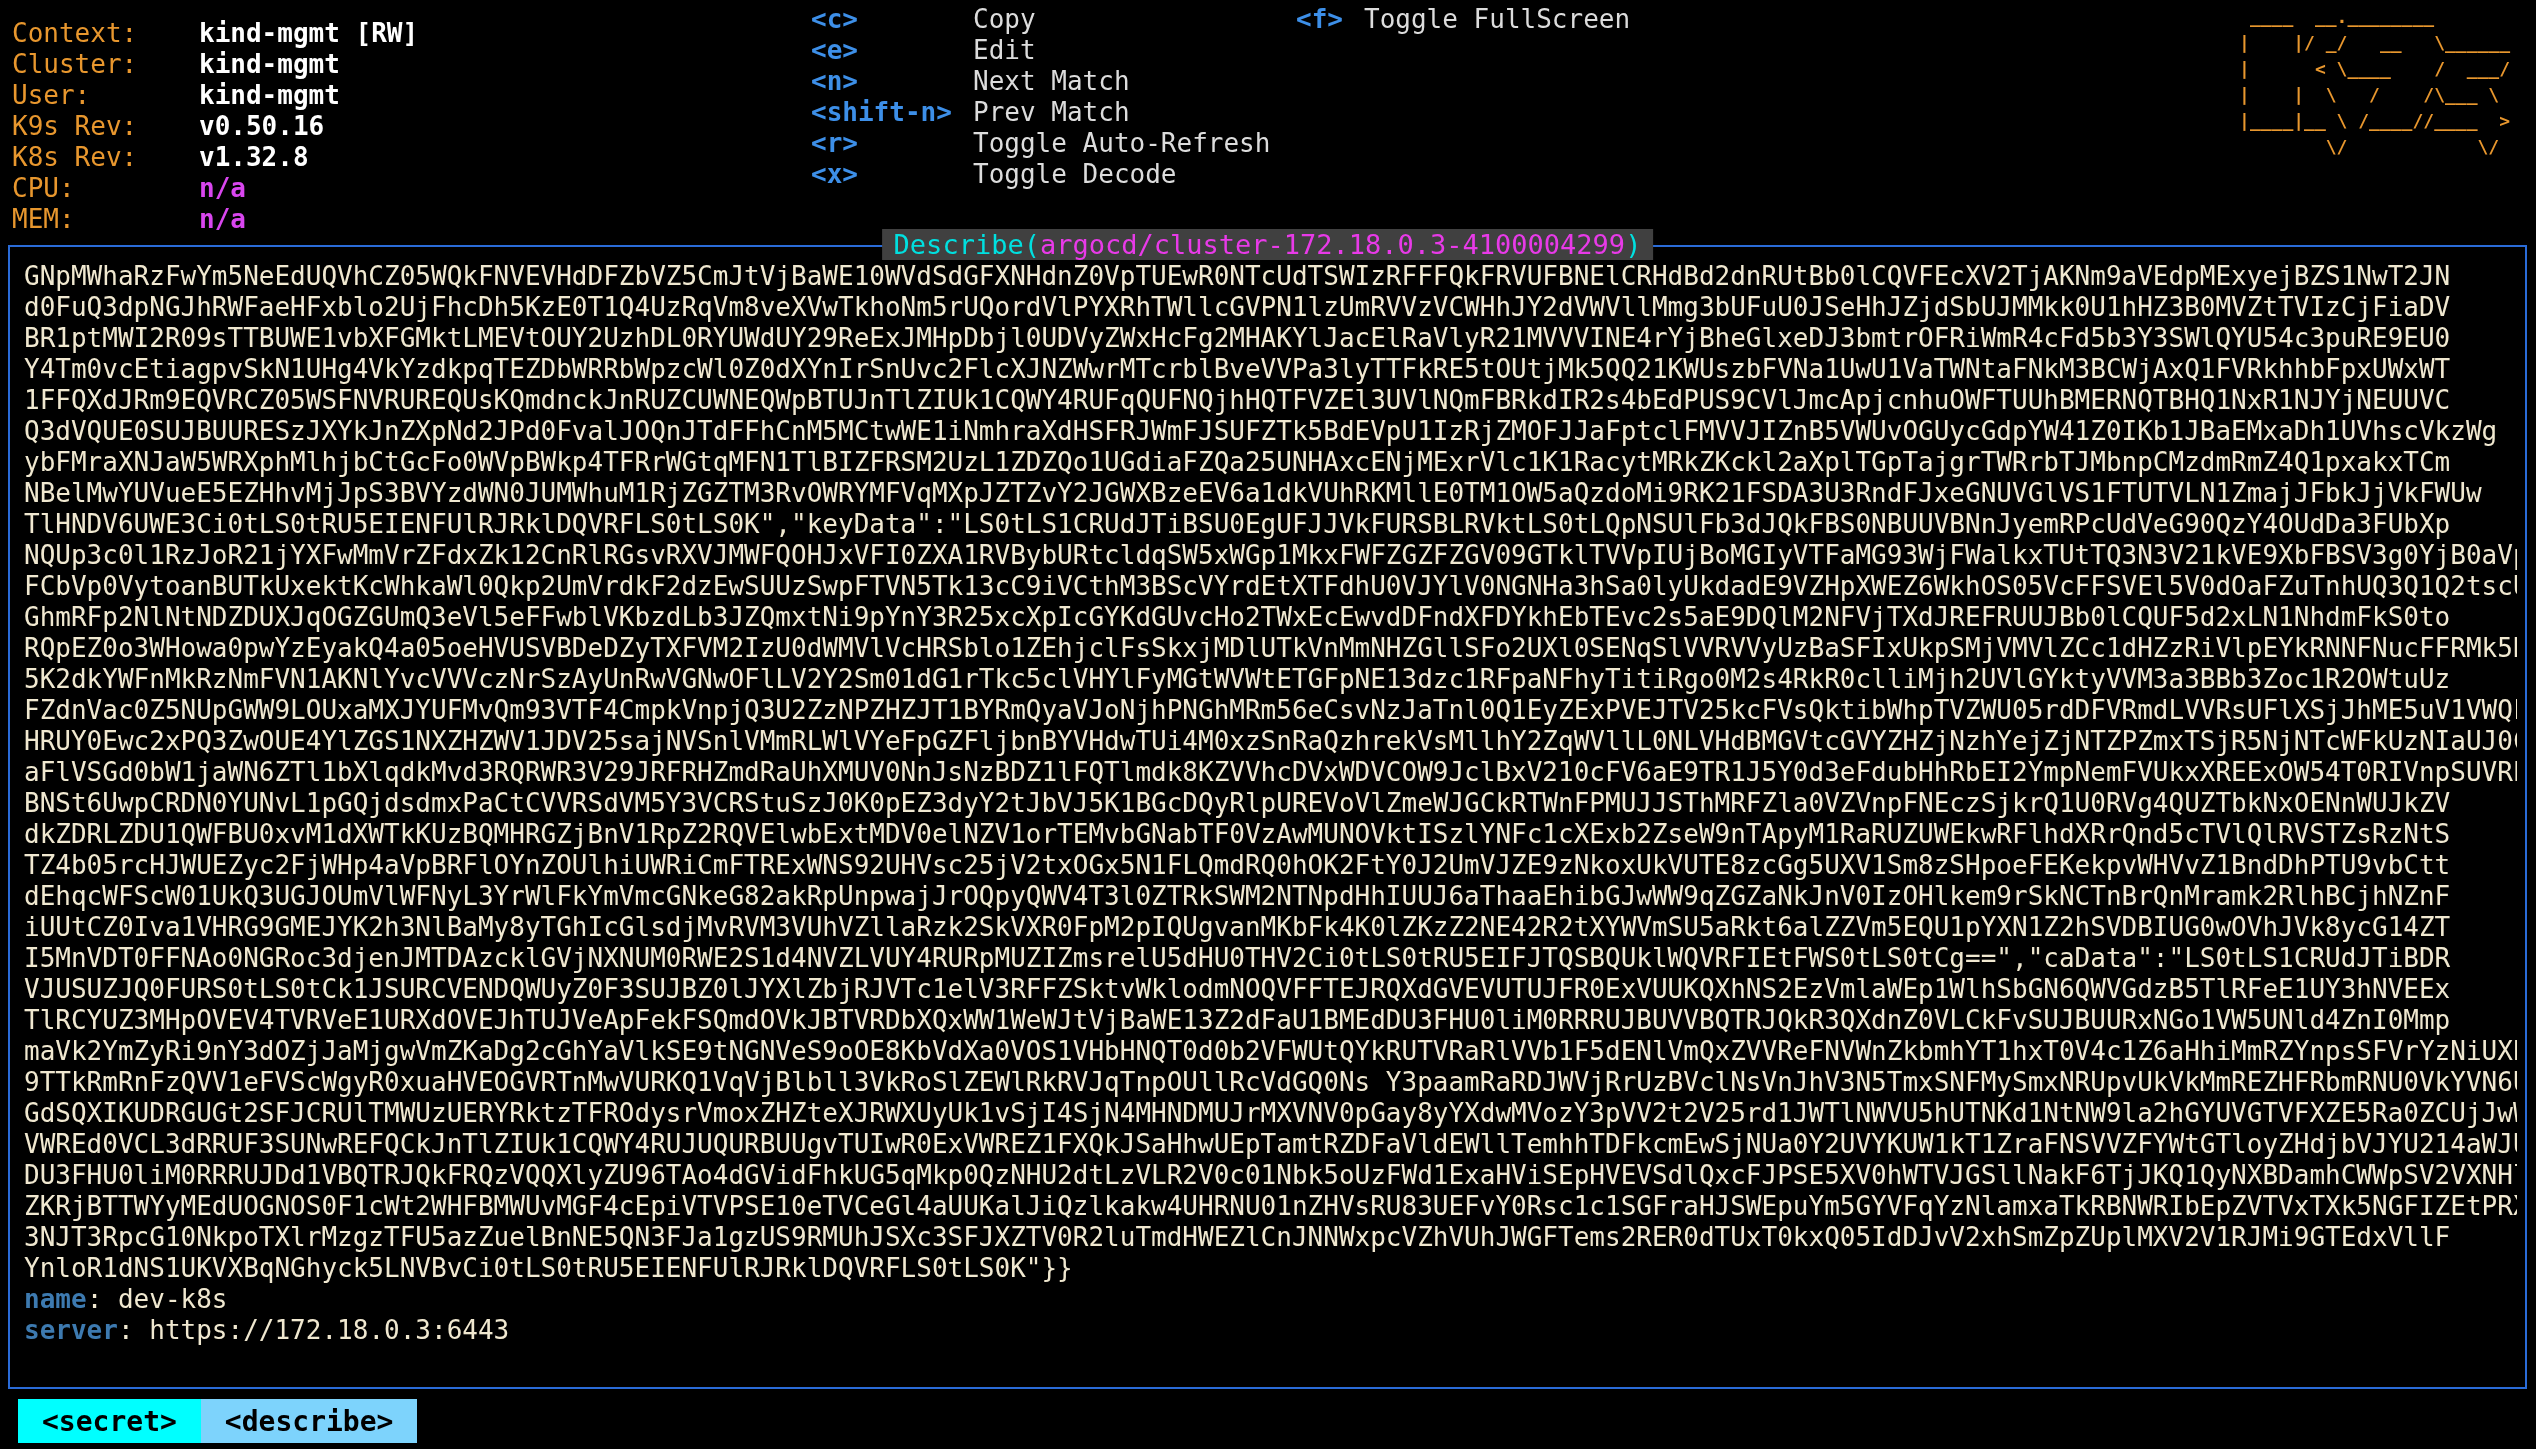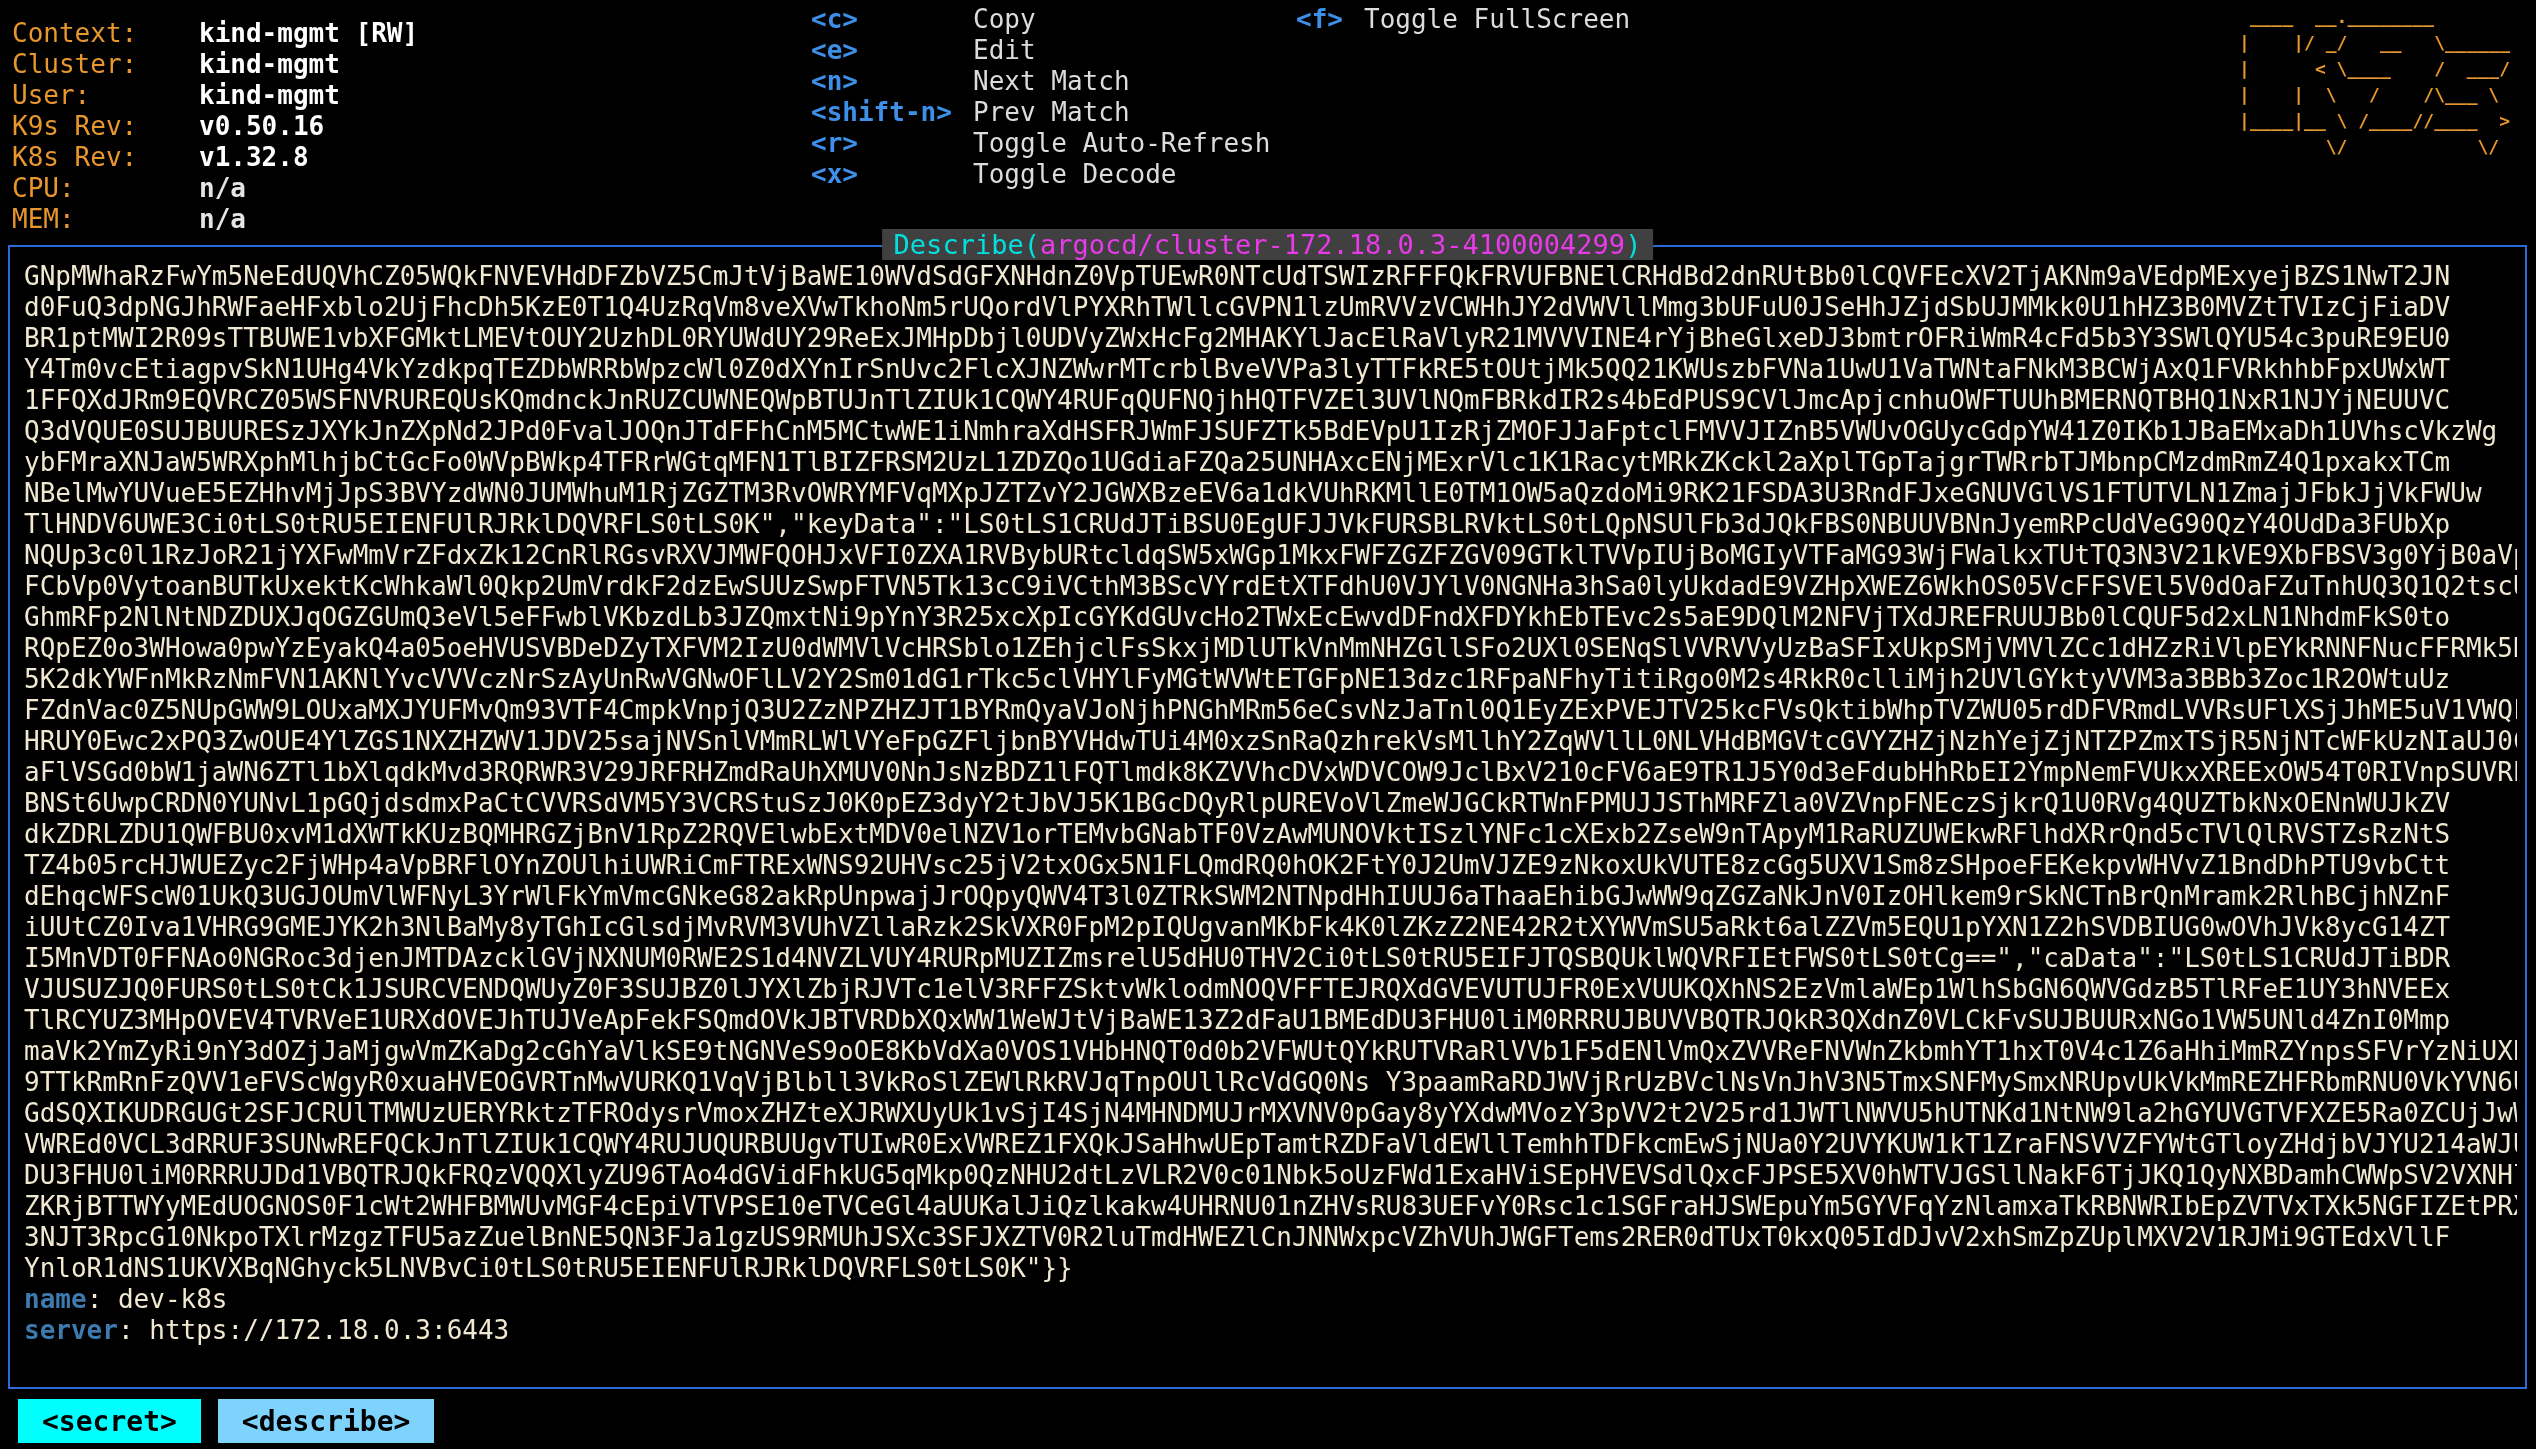--- a/index.html
+++ b/index.html
@@ -7,21 +7,21 @@
   .screen {
     position:relative; width:2536px; height:1450px; background:#000;
     font-family:"DejaVu Sans Mono","Liberation Mono",monospace;
     font-size:26px; line-height:31px; overflow:hidden;
   }
   
   .info { position:absolute; top:4px; left:12px;margin-top:14px; }
   .info-row { display:flex; height:31px; }
   .info-label { width:187px; color:#e8972e; white-space:pre; }
   .info-value { color:#ffffff; font-weight:bold; white-space:pre; }
-  .info-value.na { color:#e5e5e5; }
+  .info-value.na { color:#d946ef; }
   
   .hotkeys { position:absolute; top:4px; }
   .hotkeys.col1 { left:811px; }
   .hotkeys.col2 { left:1296px; }
   .hk-row { display:flex; height:31px; }
   .hk-key { color:#3d8fe8; font-weight:bold; white-space:pre; }
   .col1 .hk-key { width:162px; }
   .col2 .hk-key { width:68px; }
   .hk-label { color:#dcdcdc; white-space:pre; }
   
@@ -31,21 +31,21 @@
   .describe-box { position:absolute; left:8px; top:245px; width:2519px; height:1144px;
                   border:2px solid #2a6bd7; }
   .box-title { position:absolute; top:-18px; left:50%; transform:translateX(-50%);
                background:#404040; padding:0 12px; font-weight:normal; white-space:pre; font-size:27px; }
   .title-fn { color:#00e0e0; }
   .title-arg { color:#e83ae8; }
   .content { position:absolute; left:14px; top:14px; right:8px; color:#f0e8d0; }
   .line { white-space:pre; height:31px; overflow:hidden; }
   .field-key { color:#3d7ab0; font-weight:bold; }
   
-  .crumbs { position:absolute; left:18px; top:1399px; display:flex; gap:17px;text-align:right; }
+  .crumbs { position:absolute; left:18px; top:1399px; display:flex; gap:0;text-align:right; }
   .crumb { height:44px; padding:0 24px; display:flex; align-items:center;
            color:#000; font-weight:bold; font-size:28px; white-space:pre; }
 </style>
 </head>
 <body>
 
 <div class="screen">
 
   <div class="info">
       <div class="info-row">

